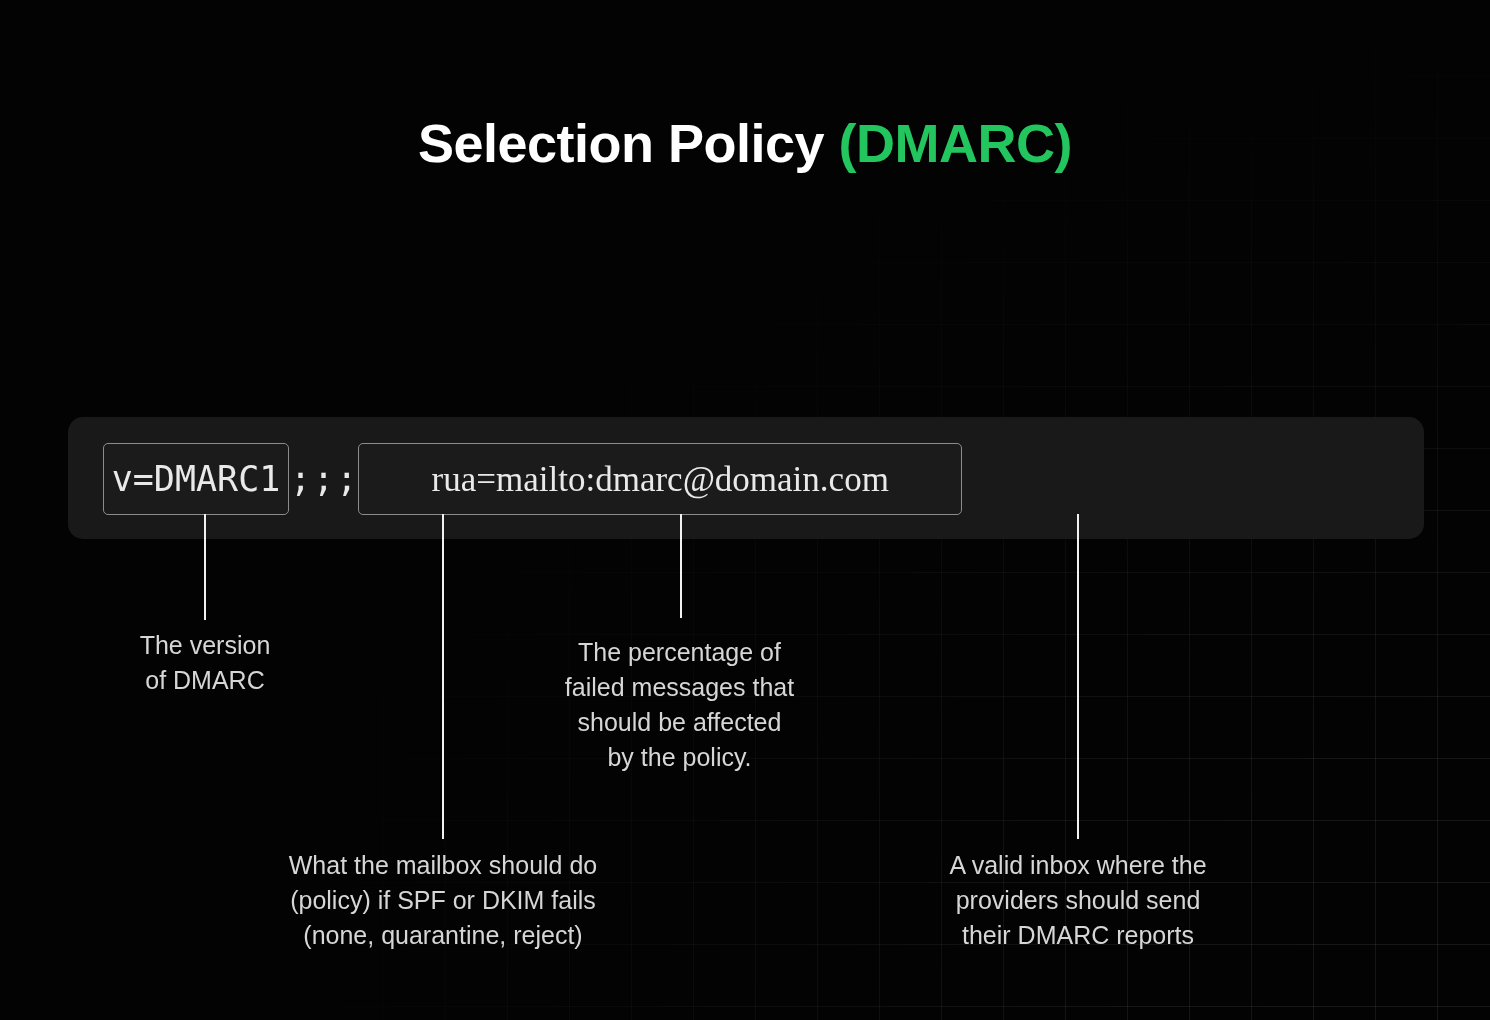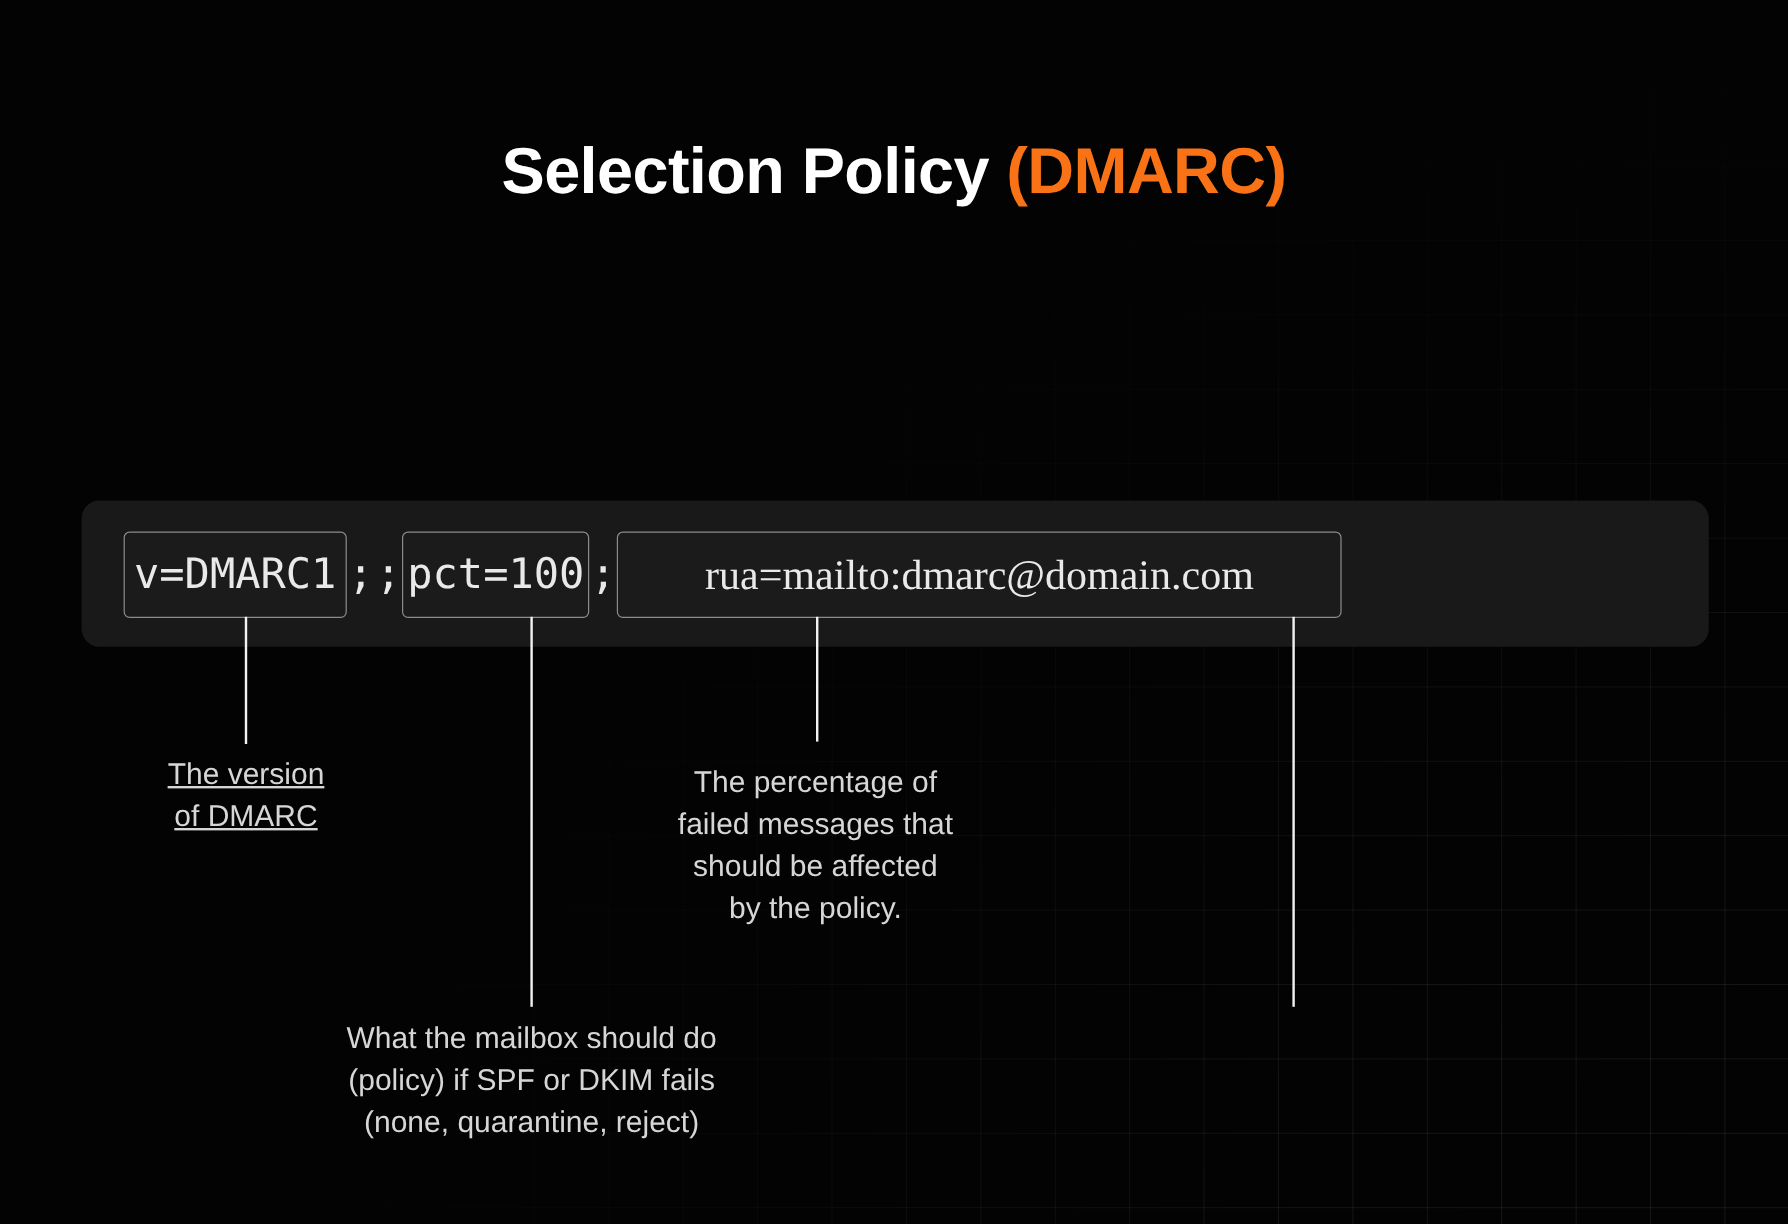--- a/index.html
+++ b/index.html
@@ -41,21 +41,21 @@
     left: 0;
     right: 0;
     top: 112px;
     text-align: center;
     font-size: 54px;
     font-weight: bold;
     letter-spacing: -0.5px;
     color: #ffffff;
     white-space: nowrap;
   }
-  #title .dim { color: #f97316; }
+  #title .dim { color: #22c55e; }
 
   
   #code-panel {
     position: absolute;
     left: 68px;
     top: 417px;
     width: 1356px;
     height: 122px;
     background: #191919;
     border-radius: 15px;
@@ -123,42 +123,44 @@
   <div id="code-panel">
     <div id="code-row">
 
       <span class="seg-box" style="width:186px;justify-content:center;">v=DMARC1</span>
 
       <span class="sep">;</span>
 
 
       <span class="sep">;</span>
 
-      <span class="seg-box" style="width:156px;justify-content:center;">pct=100</span>
 
       <span class="sep">;</span>
 
       <span class="seg-box" style="width:604px;justify-content:center;font-family:Liberation Serif, serif;">rua=mailto:dmarc@domain.com</span>
     </div>
   </div>
 
   <div class="connector" style="left:204px; top:514px; height:106px;"></div>
 
   <div class="connector" style="left:442px; top:514px; height:325px;"></div>
 
   <div class="connector" style="left:680px; top:514px; height:104px;"></div>
 
   <div class="connector" style="left:1077px; top:514px; height:325px;"></div>
 
-  <div class="caption" style="left:75px; top:628px; width:260px;text-decoration:underline;">The version
+  <div class="caption" style="left:75px; top:628px; width:260px;">The version
 of DMARC</div>
 
   <div class="caption" style="left:502px; top:635px; width:355px;">The percentage of
 failed messages that
 should be affected
 by the policy.</div>
 
   <div class="caption" style="left:233px; top:848px; width:420px;">What the mailbox should do
 (policy) if SPF or DKIM fails
 (none, quarantine, reject)</div>
 
+  <div class="caption" style="left:893px; top:848px; width:370px;">A valid inbox where the
+providers should send
+their DMARC reports</div>
 
 </div>
 
 </body></html>

